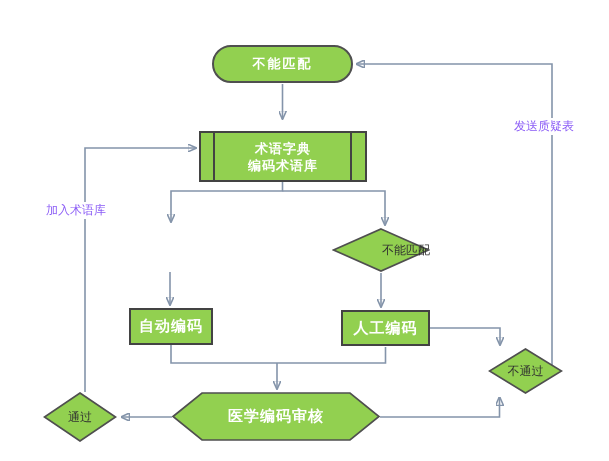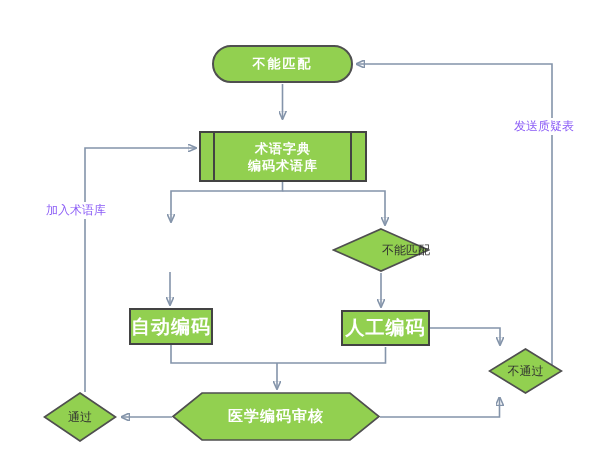--- a/index.html
+++ b/index.html
@@ -48,21 +48,21 @@
     width: 2px;
     background: #434343;
   }
   .predef::before { left: 12px; }
   .predef::after  { right: 13px; }
   .proc {
     background: #92d050;
     border: 2px solid #434343;
     color: #ffffff;
     font-weight: bold;
-    font-size: 19px;
+    font-size: 15px;
     letter-spacing: 1px;
   }
   .shape-svg { position: absolute; left: 0; top: 0; width: 100%; height: 100%; }
   .shape-svg polygon { fill: #92d050; stroke: #4f4f4f; stroke-width: 1.7; }
   .lbl { position: relative; z-index: 1; }
   .diamond { color: #303030; font-size: 12px; background: transparent; }
   .hex { color: #ffffff; font-weight: bold; font-size: 15px; letter-spacing: 1px; background: transparent; }
   .edge-label {
     position: absolute;
     background: #ffffff;

